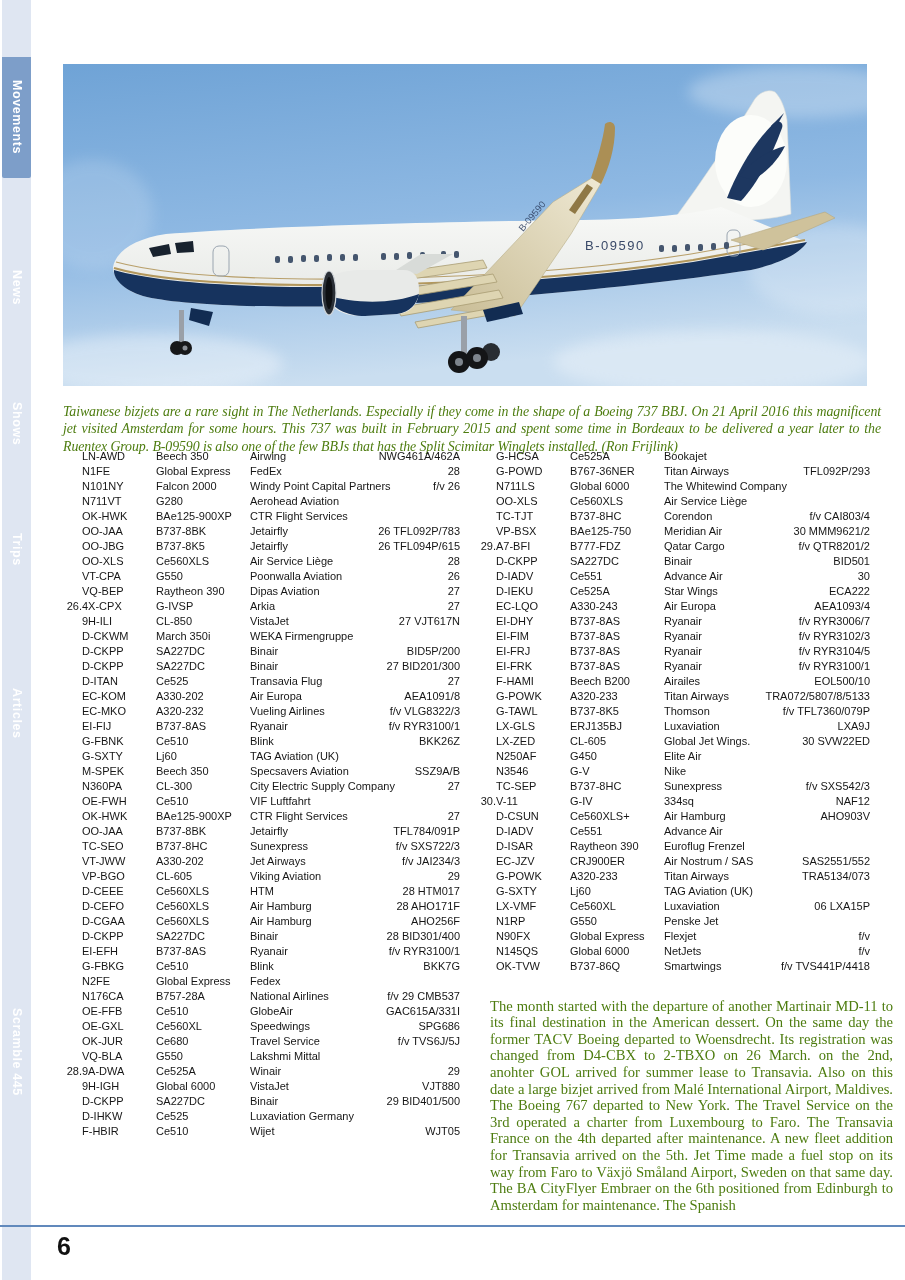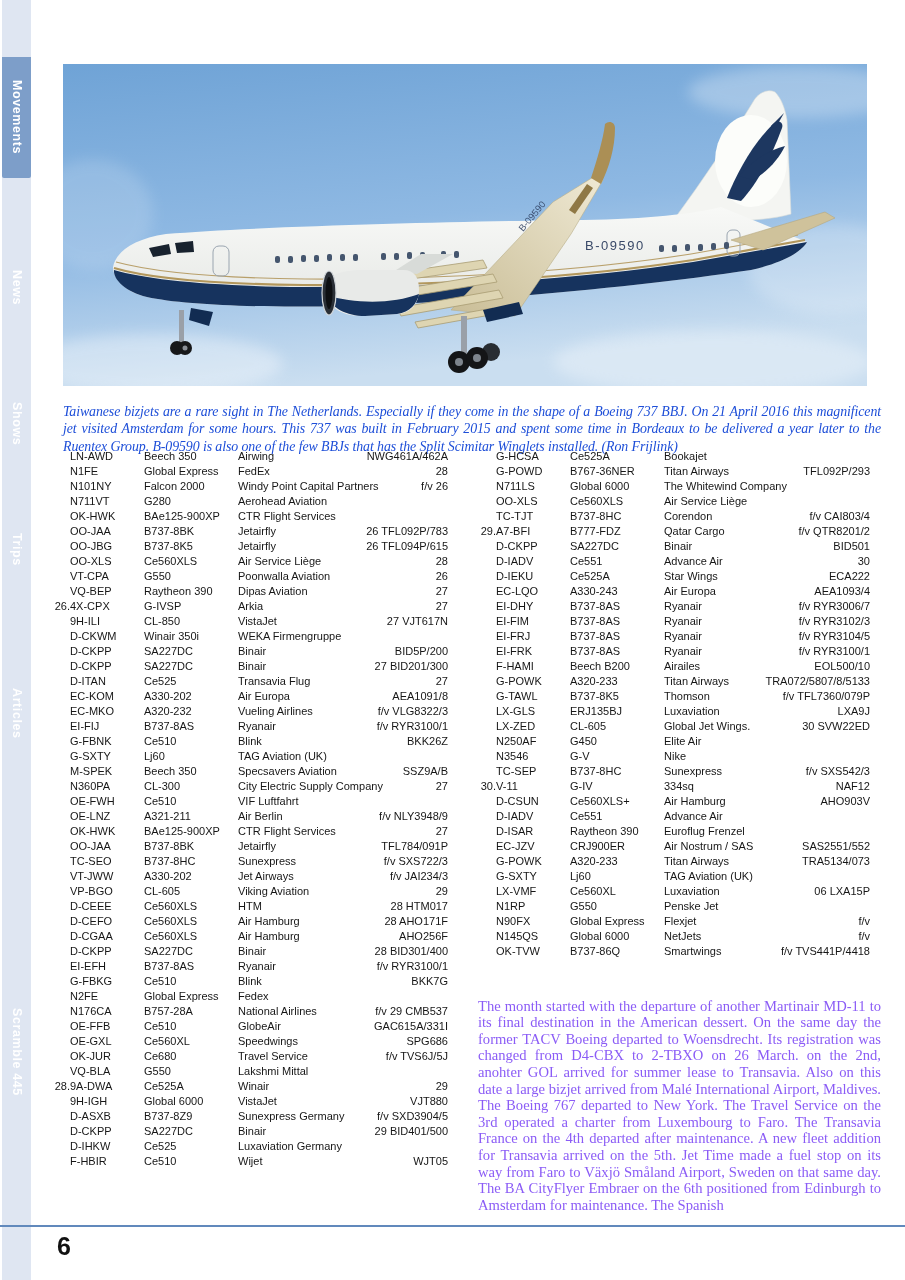--- a/index.html
+++ b/index.html
@@ -17,36 +17,36 @@
   .tab1{top:270px}.tab2{top:402px}.tab3{top:533px}.tab4{top:688px}.tab5{top:1008px}
 
   .bottom-rule{position:absolute;left:0;top:1225px;width:905px;height:2px;background:#6189bc}
   .page-number{position:absolute;left:57px;top:1232px;font-size:25px;font-weight:bold;color:#111}
 
   
   .photo{position:absolute;left:63px;top:64px;width:804px;height:322px;overflow:hidden}
 
   
   .caption{position:absolute;left:63px;top:389px;width:818px;
-           font:italic 13.9px/17.6px "Liberation Serif",serif;color:#1d4ed8;text-align:justify;
+           font:italic 13.9px/17.6px "Liberation Serif",serif;color:#4d7c0f;text-align:justify;
            letter-spacing:-.1px}
 
   
-  .colL{position:absolute;left:52px;top:449px;width:396px}
+  .colL{position:absolute;left:64px;top:449px;width:396px}
   .colR{position:absolute;left:478px;top:449px;width:392px}
   .mrow{display:flex;height:15px;line-height:15px;font-size:11px;color:#161616;white-space:nowrap}
   .pfx{width:18px;text-align:right;flex:none}
   .reg{width:74px;flex:none}
   .typ{width:94px;flex:none}
   .op {flex:1;min-width:0}
   .rem{flex:none;text-align:right}
 
   
-  .article{position:absolute;left:478px;top:983px;width:403px;
-           font:14.6px/16.6px "Liberation Serif",serif;color:#8b5cf6;text-align:justify}
+  .article{position:absolute;left:490px;top:983px;width:403px;
+           font:14.6px/16.6px "Liberation Serif",serif;color:#4d7c0f;text-align:justify}
 </style>
 </head>
 <body>
 
 <nav>
   <div class="strip"></div>
   <div class="vtab tab0 active">Movements</div>
   <div class="vtab tab1">News</div>
   <div class="vtab tab2">Shows</div>
   <div class="vtab tab3">Trips</div>
@@ -257,21 +257,21 @@
     <div class="mrow">
       <span class="pfx"></span>
       <span class="reg">9H-ILI</span>
       <span class="typ">CL-850</span>
       <span class="op">VistaJet</span>
       <span class="rem">27 VJT617N</span>
     </div>
     <div class="mrow">
       <span class="pfx"></span>
       <span class="reg">D-CKWM</span>
-      <span class="typ">Winair 350i</span>
+      <span class="typ">March 350i</span>
       <span class="op">WEKA Firmengruppe</span>
       <span class="rem"></span>
     </div>
     <div class="mrow">
       <span class="pfx"></span>
       <span class="reg">D-CKPP</span>
       <span class="typ">SA227DC</span>
       <span class="op">Binair</span>
       <span class="rem">BID5P/200</span>
     </div>
@@ -337,27 +337,20 @@
       <span class="typ">CL-300</span>
       <span class="op">City Electric Supply Company</span>
       <span class="rem">27</span>
     </div>
     <div class="mrow">
       <span class="pfx"></span>
       <span class="reg">OE-FWH</span>
       <span class="typ">Ce510</span>
       <span class="op">VIF Luftfahrt</span>
       <span class="rem"></span>
-    </div>
-    <div class="mrow">
-      <span class="pfx"></span>
-      <span class="reg">OE-LNZ</span>
-      <span class="typ">A321-211</span>
-      <span class="op">Air Berlin</span>
-      <span class="rem">f/v NLY3948/9</span>
     </div>
     <div class="mrow">
       <span class="pfx"></span>
       <span class="reg">OK-HWK</span>
       <span class="typ">BAe125-900XP</span>
       <span class="op">CTR Flight Services</span>
       <span class="rem">27</span>
     </div>
     <div class="mrow">
       <span class="pfx"></span>
@@ -480,27 +473,20 @@
     </div>
     <div class="mrow">
       <span class="pfx"></span>
       <span class="reg">9H-IGH</span>
       <span class="typ">Global 6000</span>
       <span class="op">VistaJet</span>
       <span class="rem">VJT880</span>
     </div>
     <div class="mrow">
       <span class="pfx"></span>
-      <span class="reg">D-ASXB</span>
-      <span class="typ">B737-8Z9</span>
-      <span class="op">Sunexpress Germany</span>
-      <span class="rem">f/v SXD3904/5</span>
-    </div>
-    <div class="mrow">
-      <span class="pfx"></span>
       <span class="reg">D-CKPP</span>
       <span class="typ">SA227DC</span>
       <span class="op">Binair</span>
       <span class="rem">29 BID401/500</span>
     </div>
     <div class="mrow">
       <span class="pfx"></span>
       <span class="reg">D-IHKW</span>
       <span class="typ">Ce525</span>
       <span class="op">Luxaviation Germany</span>
@@ -542,20 +528,27 @@
       <span class="typ">Ce560XLS</span>
       <span class="op">Air Service Liège</span>
       <span class="rem"></span>
     </div>
     <div class="mrow">
       <span class="pfx"></span>
       <span class="reg">TC-TJT</span>
       <span class="typ">B737-8HC</span>
       <span class="op">Corendon</span>
       <span class="rem">f/v CAI803/4</span>
+    </div>
+    <div class="mrow">
+      <span class="pfx"></span>
+      <span class="reg">VP-BSX</span>
+      <span class="typ">BAe125-750</span>
+      <span class="op">Meridian Air</span>
+      <span class="rem">30 MMM9621/2</span>
     </div>
     <div class="mrow">
       <span class="pfx">29.</span>
       <span class="reg">A7-BFI</span>
       <span class="typ">B777-FDZ</span>
       <span class="op">Qatar Cargo</span>
       <span class="rem">f/v QTR8201/2</span>
     </div>
     <div class="mrow">
       <span class="pfx"></span>

